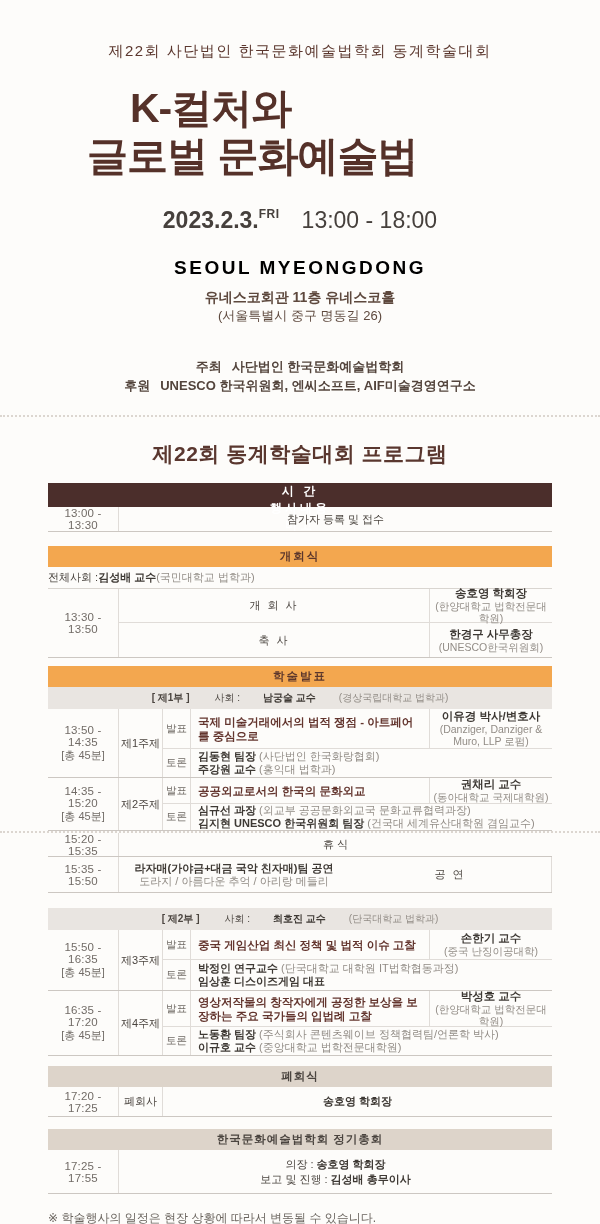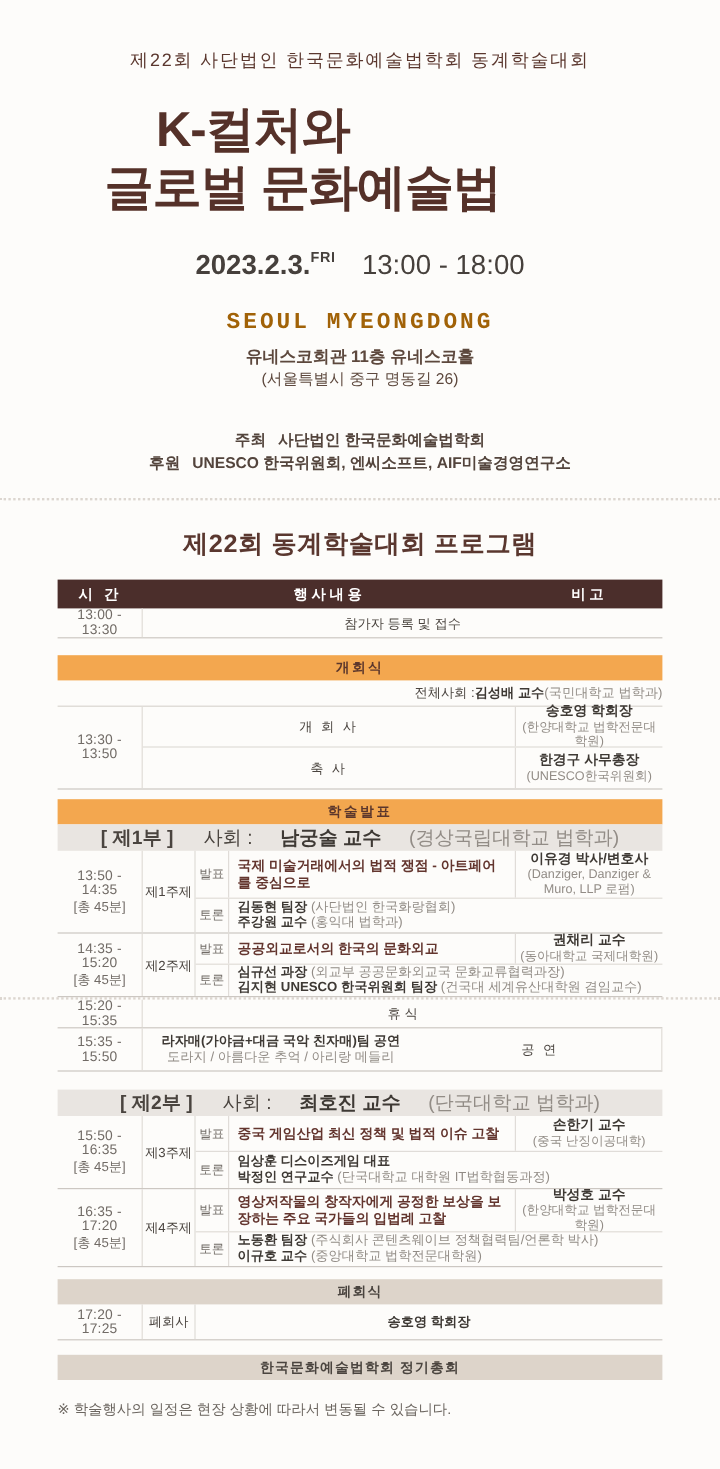--- a/index.html
+++ b/index.html
@@ -12,61 +12,61 @@
 
   
   .poster { padding-top:42px; text-align:center; }
   .sub { font-size:15px; font-weight:400; letter-spacing:1.5px; color:#5b372e; line-height:18px; }
   .big-title { margin-top:24px; text-align:left; color:#553129; font-weight:800; font-size:41px; line-height:48px; letter-spacing:-1px; }
   .big-title .t1 { padding-left:130px; }
   .big-title .t2 { padding-left:87px; }
   .date { margin-top:20px; font-size:23px; color:#46403c; line-height:28px; font-weight:500; }
   .date .d { font-weight:800; }
   .date .fri { font-size:12px; font-weight:600; vertical-align:10px; letter-spacing:0.5px; margin-right:22px; }
-  .city { margin-top:22px; font-size:19px; font-weight:600; letter-spacing:2.5px; color:#a16207; line-height:24px;font-family:Liberation Mono, monospace; }
+  .city { margin-top:22px; font-size:19px; font-weight:600; letter-spacing:2.5px; color:#000000; line-height:24px; }
   .venue { margin-top:8px; font-size:14px; font-weight:700; color:#5d483d; line-height:19px; }
   .addr { font-size:13px; color:#5d483d; line-height:18px; }
   .host { margin-top:32px; font-size:13px; font-weight:700; color:#53443c; line-height:19px; }
   .sponsor { font-size:13px; font-weight:600; color:#53443c; line-height:19px; }
   .lbl { margin-right:10px; font-weight:600; }
   .pagecut { border-top:2px dotted #dcd6d0; margin-top:20px; }
 
   
   .program h2 { margin-top:24px; text-align:center; font-size:21px; font-weight:800; color:#5a372f; line-height:26px; letter-spacing:0.5px; }
   .tbl { margin:16px 48px 0 48px; font-size:11px; }
-  .thead { display:flex; background:#4b2e2b; color:#ffffff; height:24px; align-items:center; font-size:12px; font-weight:600; letter-spacing:3px; }
+  .thead { display:flex; background:#4b2e2b; color:#ffffff; height:24px; align-items:center; font-size:12px; font-weight:600; letter-spacing:3px;flex-direction:column; }
   .thead > div { display:flex; align-items:center; justify-content:center; }
   .h-time { width:71px; } .h-mid { width:311px; } .h-note { flex:1; }
 
   .cell { display:flex; align-items:center; justify-content:center; text-align:center; }
   .row { display:flex; border-bottom:1px solid #ccc7c2; }
   .tcell { width:71px; flex-direction:column; border-right:1px solid #e0dcd8; }
   .time { color:#716b66; font-size:11.5px; letter-spacing:0.2px; }
   .dur { color:#716b66; font-size:11px; }
   .reg-row { height:25px; }
   .rest { flex:1; }
 
   .band { height:21px; display:flex; align-items:center; justify-content:center; font-weight:700; font-size:11.5px; letter-spacing:2px; }
   .orange { background:#f3a74f; color:#5c372c; }
   .beige { background:#ddd4ca; color:#4a443f; letter-spacing:1px; }
 
-  .mcrow { height:22px; display:flex; align-items:center; justify-content:flex-end; border-bottom:1px solid #d9d5d0; font-size:11px; gap:0; }
+  .mcrow { height:22px; display:flex; align-items:center; justify-content:flex-start; border-bottom:1px solid #d9d5d0; font-size:11px; gap:0; }
   .nm { font-weight:700; color:#3e3934; }
   .af { color:#928c86; font-size:10.5px; }
   .af2 { color:#928c86; }
 
   .openrows { display:flex; border-bottom:1px solid #ccc7c2; }
   .oright { flex:1; display:flex; flex-direction:column; }
   .orow { display:flex; height:34px; }
   .orow.first { border-bottom:1px solid #e0dcd8; }
   .ocontent { width:311px; display:flex; align-items:center; justify-content:center; border-right:1px solid #e0dcd8; letter-spacing:2px; }
   .spk { flex:1; display:flex; flex-direction:column; align-items:center; justify-content:center; text-align:center; padding:2px 2px; line-height:12px; }
   .spk .nm { font-size:11.5px; line-height:13px; }
 
-  .part { height:22px; display:flex; align-items:center; justify-content:center; font-size:16px; background:#e9e5e1;gap:23px; }
+  .part { height:22px; display:flex; align-items:center; justify-content:center; font-size:10px; background:#e9e5e1;gap:23px; }
   .part .br { font-weight:700; margin-right:2px; }
 
   .topic { display:flex; border-bottom:1px solid #ccc7c2; }
   .ncell { width:44px; border-right:1px solid #e0dcd8; }
   .tright { flex:1; display:flex; flex-direction:column; }
   .prow { display:flex; border-bottom:1px solid #e0dcd8; }
   .drow { display:flex; }
   .typec { width:28px; border-right:1px solid #e0dcd8; color:#716b66; font-size:10.5px; }
   .pcontent { width:239px; display:flex; align-items:center; padding:2px 7px; border-right:1px solid #e0dcd8; text-align:left; }
   .ttl { color:#63352e; font-weight:700; font-size:11.5px; line-height:14px; }
@@ -261,22 +261,22 @@
                 <span class="ttl">중국 게임산업 최신 정책 및 법적 이슈 고찰</span>
               </div>
             <div class="spk">
               <div class="nm">손한기 교수</div>
               <div class="af">(중국 난징이공대학)</div>
             </div>
           </div>
           <div class="drow">
             <div class="cell typec">토론</div>
             <div class="dcontent">
+              <div><span class="nm">박정인 연구교수</span><span class="af2"> (단국대학교 대학원 IT법학협동과정)</span></div>
               <div><span class="nm">임상훈 디스이즈게임 대표</span><span class="af2"></span></div>
-              <div><span class="nm">박정인 연구교수</span><span class="af2"> (단국대학교 대학원 IT법학협동과정)</span></div>
             </div>
           </div>
         </div>
       </div>
 
       <div class="topic t4">
         <div class="cell tcell">
           <span class="time">16:35 - 17:20</span>
           <span class="dur">[총 45분]</span>
         </div>
@@ -307,19 +307,26 @@
       <div class="band beige">폐회식</div>
       <div class="row close-row">
         <div class="cell tcell time">17:20 - 17:25</div>
         <div class="cell ncell">폐회사</div>
         <div class="cell rest nm">송호영 학회장</div>
       </div>
 
       <div class="gap12"></div>
 
       <div class="band beige">한국문화예술법학회 정기총회</div>
+      <div class="row assembly-row">
+        <div class="cell tcell time">17:25 - 17:55</div>
+        <div class="cell acontent">
+          <div><span>의장 : </span><span class="nm">송호영 학회장</span></div>
+          <div><span>보고 및 진행 : </span><span class="nm">김성배 총무이사</span></div>
+        </div>
+      </div>
 
     </div>
 
     <div class="footnote">※ 학술행사의 일정은 현장 상황에 따라서 변동될 수 있습니다.</div>
   </main>
 
 </div>
 
 </body></html>

